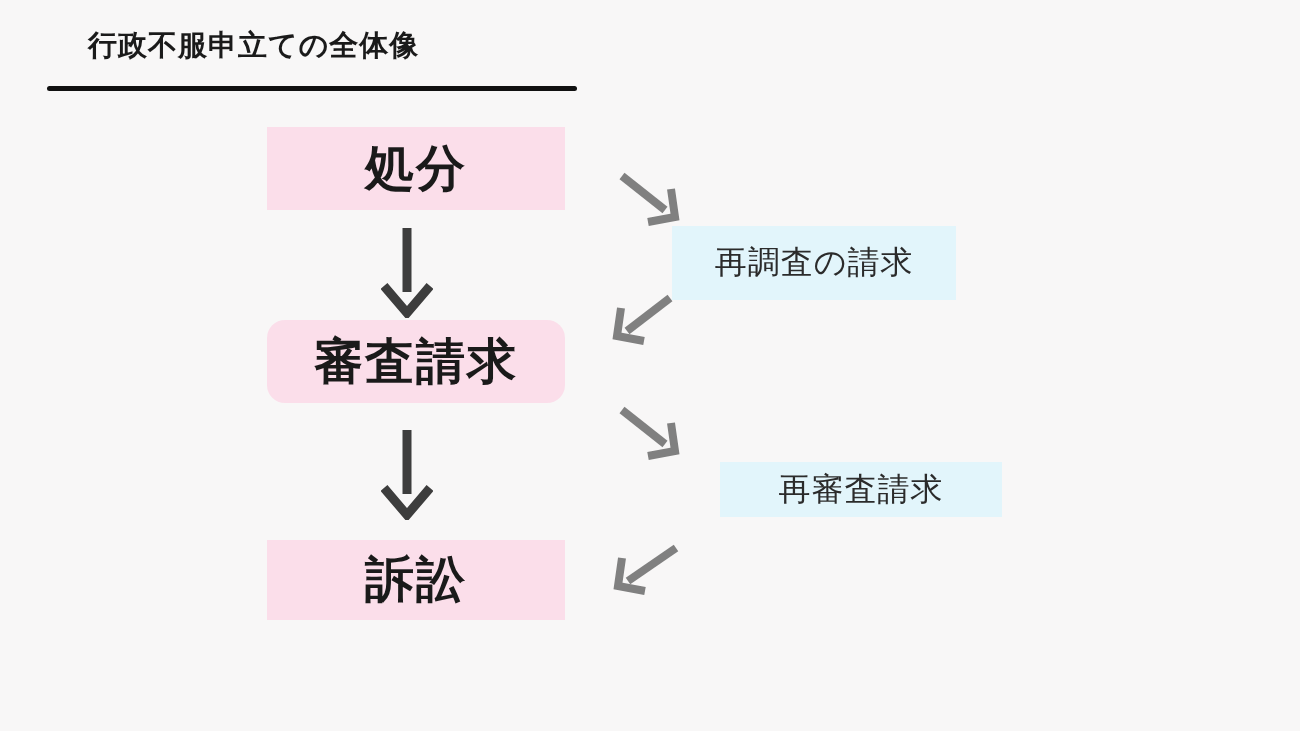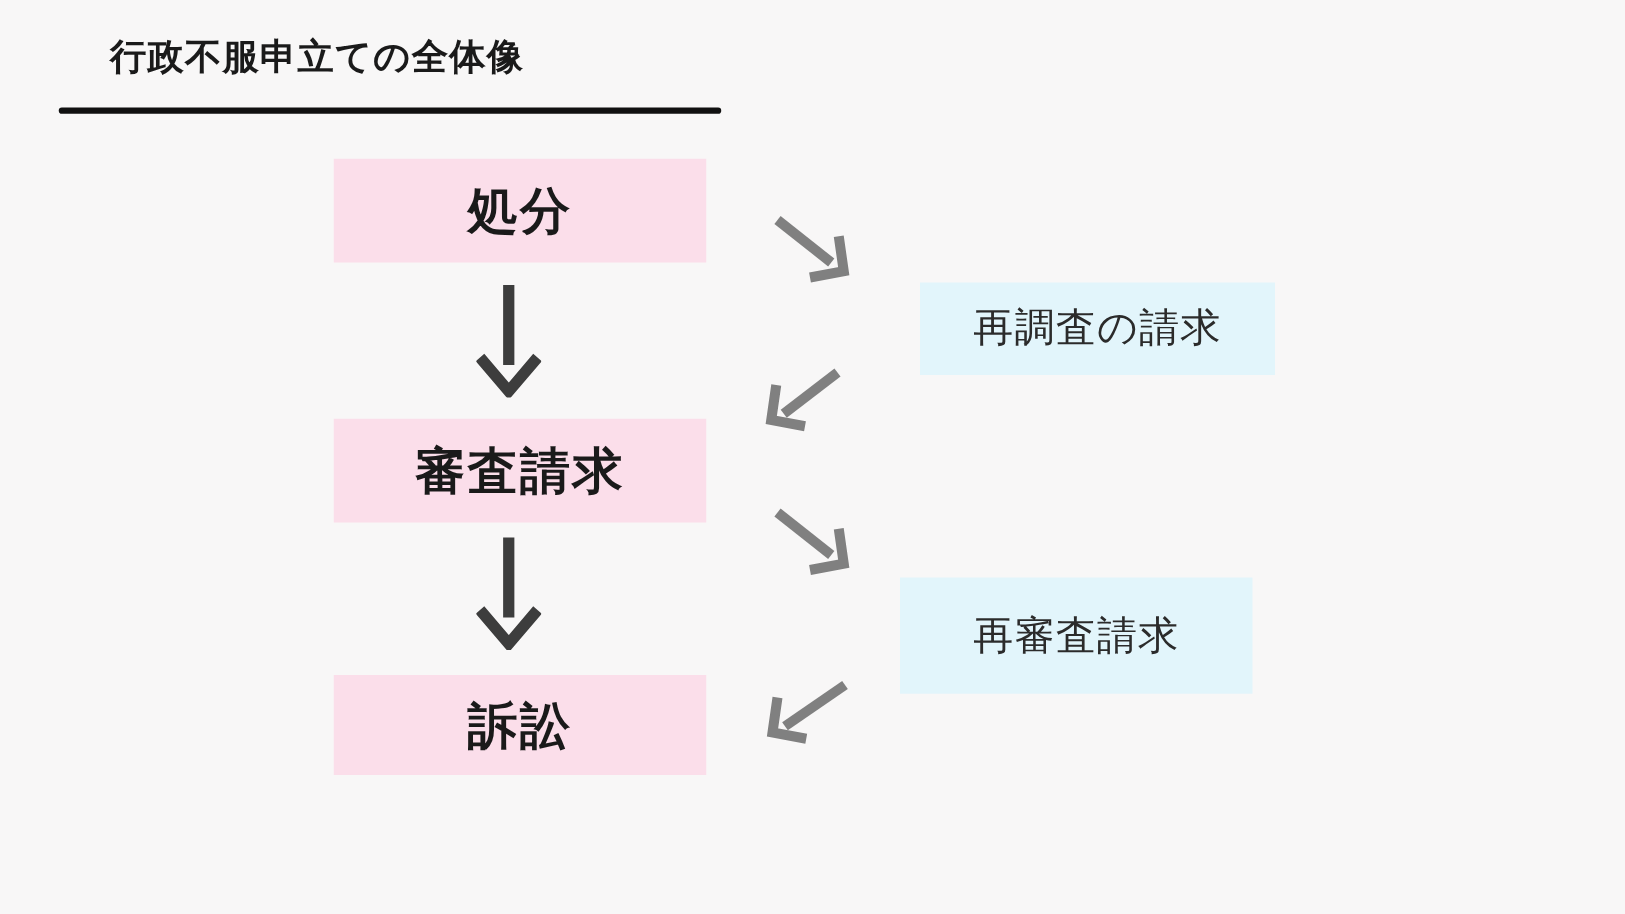--- a/index.html
+++ b/index.html
@@ -43,46 +43,46 @@
     border-radius: 3px;
   }
 
   .main-box {
     position: absolute;
     left: 267px;
     width: 298px;
     height: 83px;
     background: var(--main-box-bg);
     color: var(--main-box-text);
-    font-size: 40px;
+    font-size: 49px;
     font-weight: 700;
     letter-spacing: 2px;
     display: flex;
     align-items: center;
     justify-content: center;
     white-space: nowrap;
   }
   .main-box.step-1 { top: 127px; }
-  .main-box.step-2 { top: 335px; }
+  .main-box.step-2 { top: 320px; border-radius: 18px; }
   .main-box.step-3 { top: 540px; height: 80px; }
 
   .side-box {
     position: absolute;
     background: var(--side-box-bg);
     color: var(--side-box-text);
     font-size: 32px;
     font-weight: 400;
     letter-spacing: 1px;
     display: flex;
     align-items: center;
     justify-content: center;
     white-space: nowrap;
   }
-  .side-box.side-1 { left: 736px; top: 226px; width: 284px; height: 74px; }
-  .side-box.side-2 { left: 720px; top: 462px; width: 282px; height: 93px; }
+  .side-box.side-1 { left: 672px; top: 226px; width: 284px; height: 74px; }
+  .side-box.side-2 { left: 720px; top: 462px; width: 282px; height: 55px; }
 
   .arrow { position: absolute; }
   .arrow svg { display: block; }
   .arrow-down-1 { left: 381px; top: 226px; }
   .arrow-down-2 { left: 381px; top: 428px; }
   .arrow-diag-a { left: 616px; top: 172px; }
   .arrow-diag-b { left: 612px; top: 294px; }
   .arrow-diag-c { left: 616px; top: 406px; }
   .arrow-diag-d { left: 612px; top: 544px; }
 

